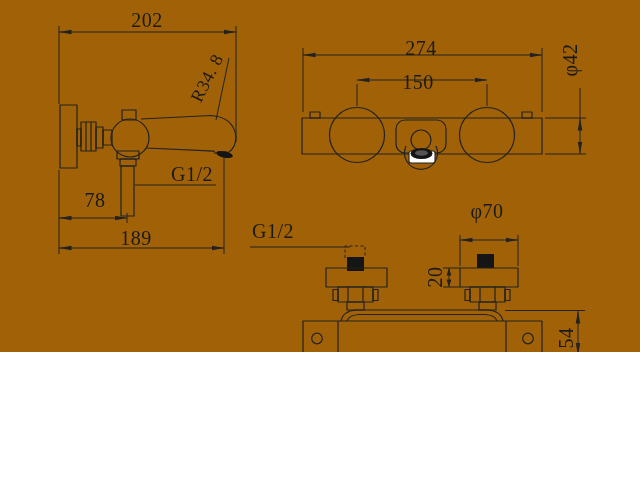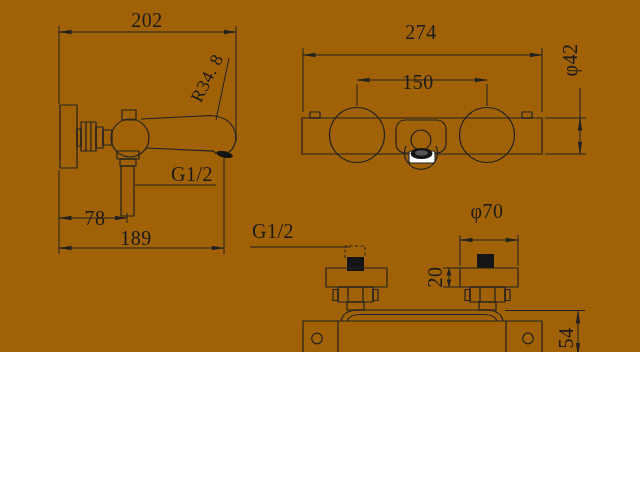--- a/index.html
+++ b/index.html
@@ -126,24 +126,24 @@
         <line class="dim" x1="505" y1="310.5" x2="585" y2="310.5"></line>
         <line class="dim" x1="545" y1="355.5" x2="585" y2="355.5"></line>
         <line class="dim" x1="578" y1="311" x2="578" y2="355" marker-start="url(#arw)" marker-end="url(#arw)"></line>
       </g>
     </g>
   </svg>
 
   <span class="dim-label" style="left:147px;top:20px">202</span>
   <span class="dim-label rot63" style="left:207px;top:78px">R34. 8</span>
   <span class="dim-label" style="left:192px;top:174px">G1/2</span>
-  <span class="dim-label" style="left:95px;top:218px">78</span>
+  <span class="dim-label" style="left:95px;top:200px">78</span>
   <span class="dim-label" style="left:136px;top:238px">189</span>
 
-  <span class="dim-label" style="left:421px;top:32px">274</span>
+  <span class="dim-label" style="left:421px;top:48px">274</span>
   <span class="dim-label" style="left:418px;top:82px">150</span>
   <span class="dim-label rot90" style="left:570px;top:60px">φ42</span>
 
   <span class="dim-label" style="left:273px;top:231px">G1/2</span>
   <span class="dim-label" style="left:487px;top:211px">φ70</span>
   <span class="dim-label rot90" style="left:435px;top:277px">20</span>
   <span class="dim-label rot90" style="left:566px;top:338px">54</span>
 
 </div>
 

